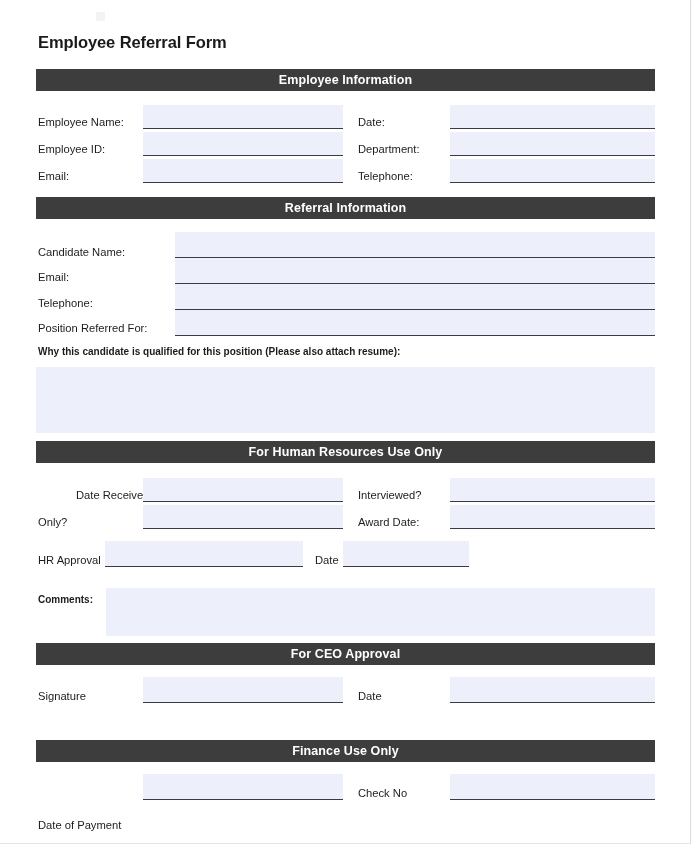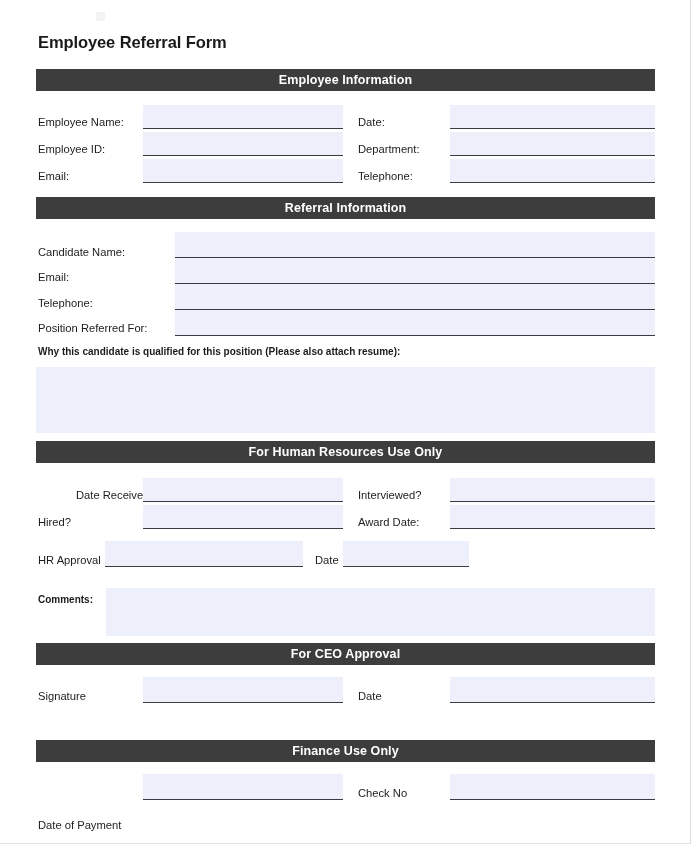--- a/index.html
+++ b/index.html
@@ -128,21 +128,21 @@
   <div class="box" style="left:36px; top:367px; width:619px; height:66px;" title=""></div>
 
   <div class="section-bar" style="top:441px;">For Human Resources Use Only</div>
 
   <div class="lbl" style="left:38px; top:488px;padding-left:38px;">Date Received:</div>
   <div class="fld" style="left:143px; top:478px; width:200px; height:24px;" title=""></div>
 
   <div class="lbl" style="left:358px; top:488px;">Interviewed?</div>
   <div class="fld" style="left:450px; top:478px; width:205px; height:24px;" title=""></div>
 
-  <div class="lbl" style="left:38px; top:515px;">Hired?</div>
+  <div class="lbl" style="left:38px; top:515px;">Only?</div>
   <div class="fld" style="left:143px; top:505px; width:200px; height:24px;" title=""></div>
 
   <div class="lbl" style="left:358px; top:515px;">Award Date:</div>
   <div class="fld" style="left:450px; top:505px; width:205px; height:24px;" title=""></div>
 
   <div class="lbl" style="left:38px; top:553px;">HR Approval</div>
   <div class="fld" style="left:105px; top:541px; width:198px; height:26px;" title=""></div>
 
   <div class="lbl" style="left:315px; top:553px;">Date</div>
   <div class="fld" style="left:343px; top:541px; width:126px; height:26px;" title=""></div>

